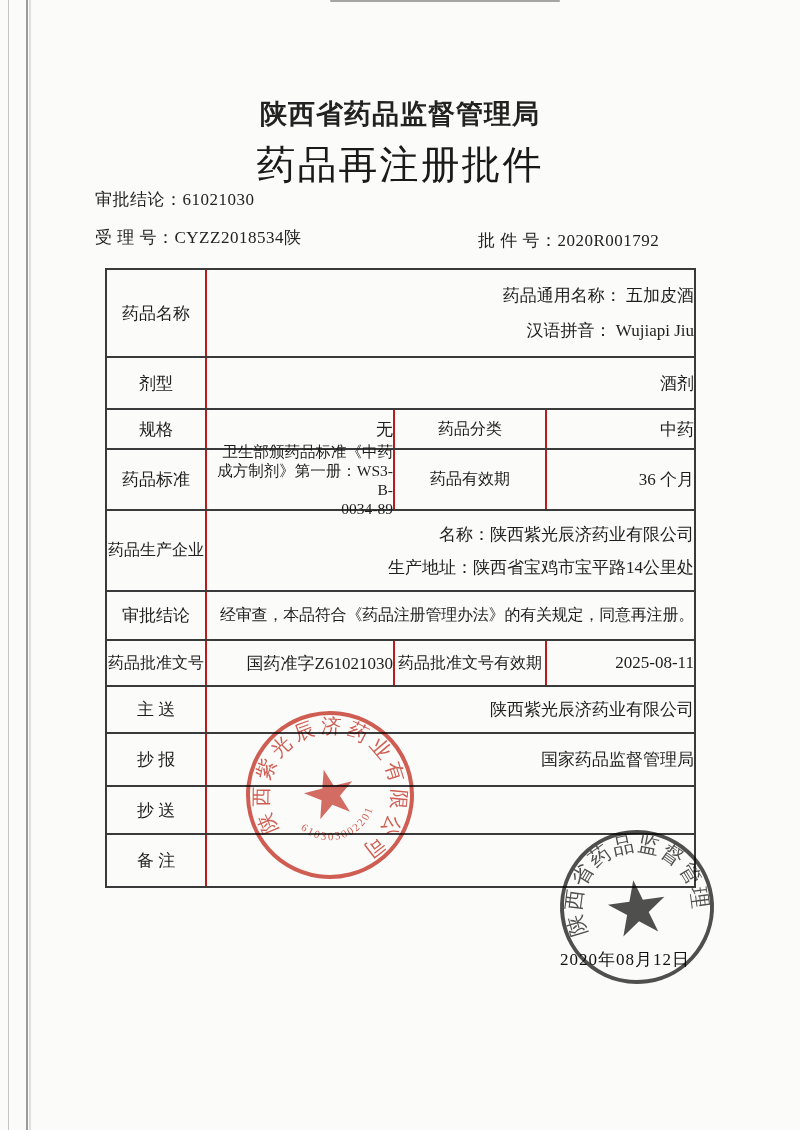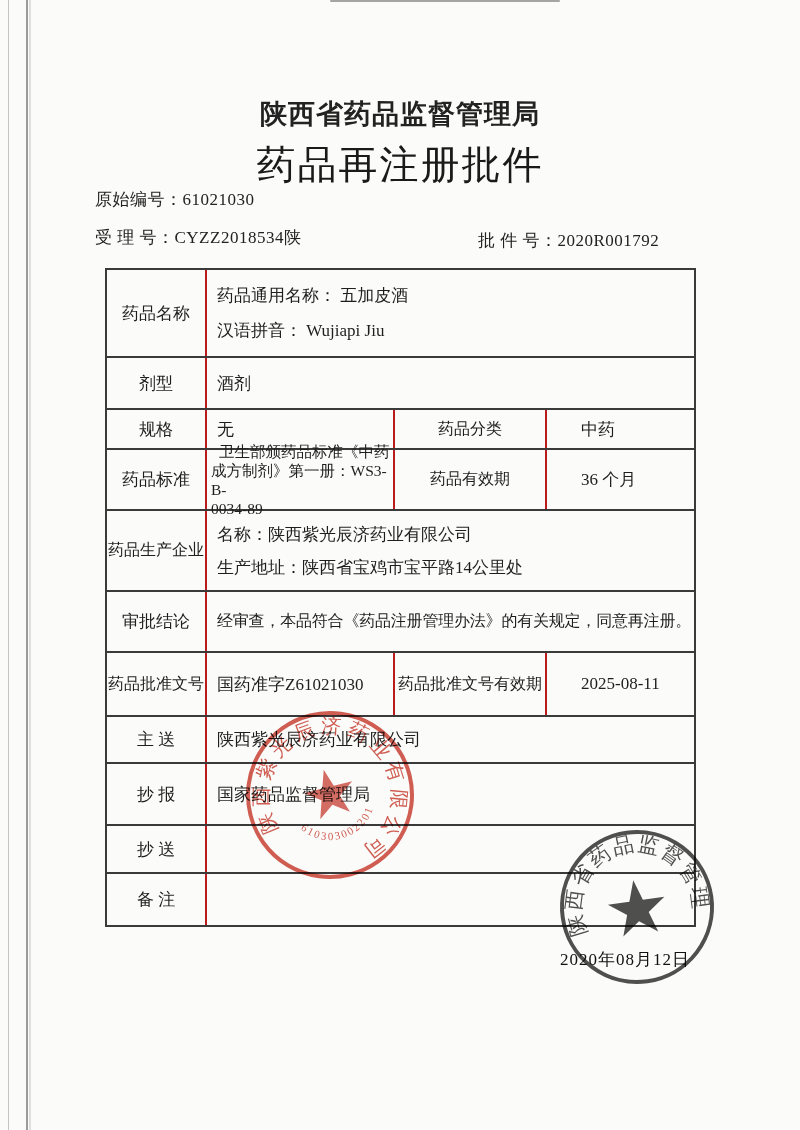--- a/index.html
+++ b/index.html
@@ -19,21 +19,21 @@
   .meta-acceptance{left:95px;top:226px;}
   .meta-approval{left:478px;top:229px;}
   
   .reg-table{left:105px;top:268px;width:591px;border:2px solid #3a3a3a;box-sizing:border-box;background:transparent;}
   .row{display:flex;box-sizing:border-box;border-bottom:2px solid #3a3a3a;}
   .row:last-child{border-bottom:none;}
   .cell{box-sizing:border-box;border-right:2px solid #b91c1c;display:flex;flex-direction:column;justify-content:center;}
   .cell:last-child{border-right:none;}
   .lbl{width:100px;align-items:center;text-align:center;font-size:17px;white-space:pre;flex:none;}
   .lbl.small{font-size:16px;text-align:center;}
-  .val{padding-left:10px;font-size:17px;white-space:pre-wrap;}
+  .val{padding-left:10px;font-size:17px;white-space:pre-wrap;text-align:right;}
   .c2{width:188px;flex:none;}
   .c3{width:152px;flex:none;align-items:center;text-align:center;font-size:16px;white-space:pre;}
   .c4{flex:1;margin-left:24px;}
   .wide{flex:1;}
   .gap12{gap:12px;}
   .gap10{gap:10px;}
   .std-lines{font-size:15.5px;line-height:19px;padding-left:4px;}
   .std-lines .l1{text-indent:8px;}
   .result-text{font-size:16px;letter-spacing:-0.2px;}
   
@@ -47,21 +47,21 @@
 
 <div>
 
   <div class="abs edge-line-1"></div>
   <div class="abs edge-line-2"></div>
   <div class="abs top-smudge"></div>
 
   <div class="abs authority-title">陕西省药品监督管理局</div>
   <div class="abs doc-title">药品再注册批件</div>
 
-  <div class="abs meta meta-original"><span>原始编号：</span><span>61021030</span></div>
+  <div class="abs meta meta-original"><span>审批结论：</span><span>61021030</span></div>
   <div class="abs meta meta-acceptance"><span>受 理 号：</span><span>CYZZ2018534陕</span></div>
   <div class="abs meta meta-approval"><span>批 件 号：</span><span>2020R001792</span></div>
 
   <div class="abs reg-table">
 
     <div class="row" style="height:88px">
       <div class="cell lbl">药品名称</div>
       <div class="cell val wide gap12">
         <div>药品通用名称： 五加皮酒</div>
         <div>汉语拼音： Wujiapi Jiu</div>
@@ -92,39 +92,39 @@
     </div>
 
     <div class="row" style="height:81px">
       <div class="cell lbl small">药品生产企业</div>
       <div class="cell val wide gap10">
         <div>名称：陕西紫光辰济药业有限公司</div>
         <div>生产地址：陕西省宝鸡市宝平路14公里处</div>
       </div>
     </div>
 
-    <div class="row" style="height:61px">
+    <div class="row" style="height:49px">
       <div class="cell lbl">审批结论</div>
       <div class="cell val wide result-text">经审查，本品符合《药品注册管理办法》的有关规定，同意再注册。</div>
     </div>
 
-    <div class="row" style="height:64px">
+    <div class="row" style="height:46px">
       <div class="cell lbl small">药品批准文号</div>
       <div class="cell val c2">国药准字Z61021030</div>
       <div class="cell c3">药品批准文号有效期</div>
       <div class="cell val c4">2025-08-11</div>
     </div>
 
 
     <div class="row" style="height:47px">
       <div class="cell lbl">主 送</div>
       <div class="cell val wide">陕西紫光辰济药业有限公司</div>
     </div>
 
-    <div class="row" style="height:62px">
+    <div class="row" style="height:53px">
       <div class="cell lbl">抄 报</div>
       <div class="cell val wide">国家药品监督管理局</div>
     </div>
 
     <div class="row" style="height:48px">
       <div class="cell lbl">抄 送</div>
       <div class="cell val wide"></div>
     </div>
 
     <div class="row" style="height:51px">

